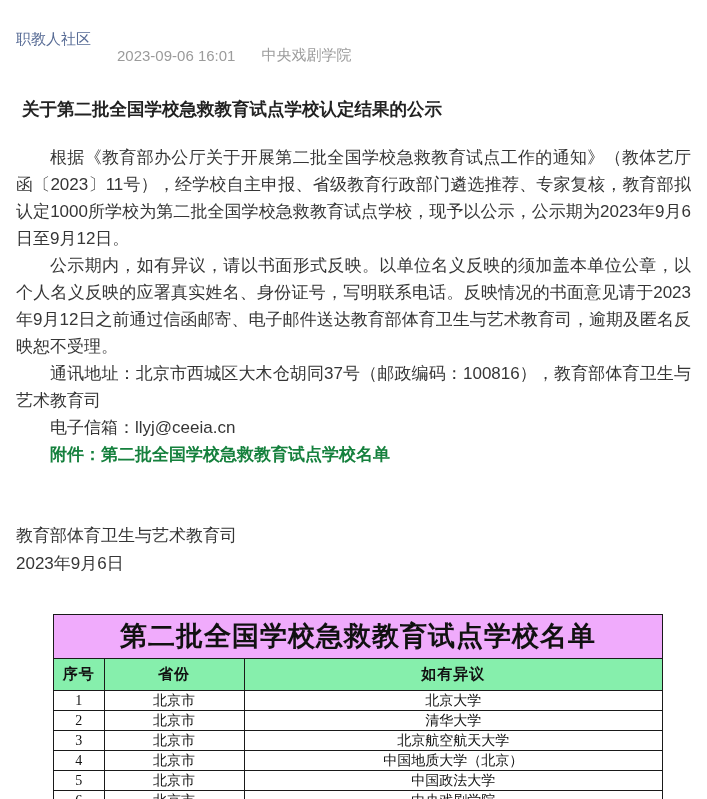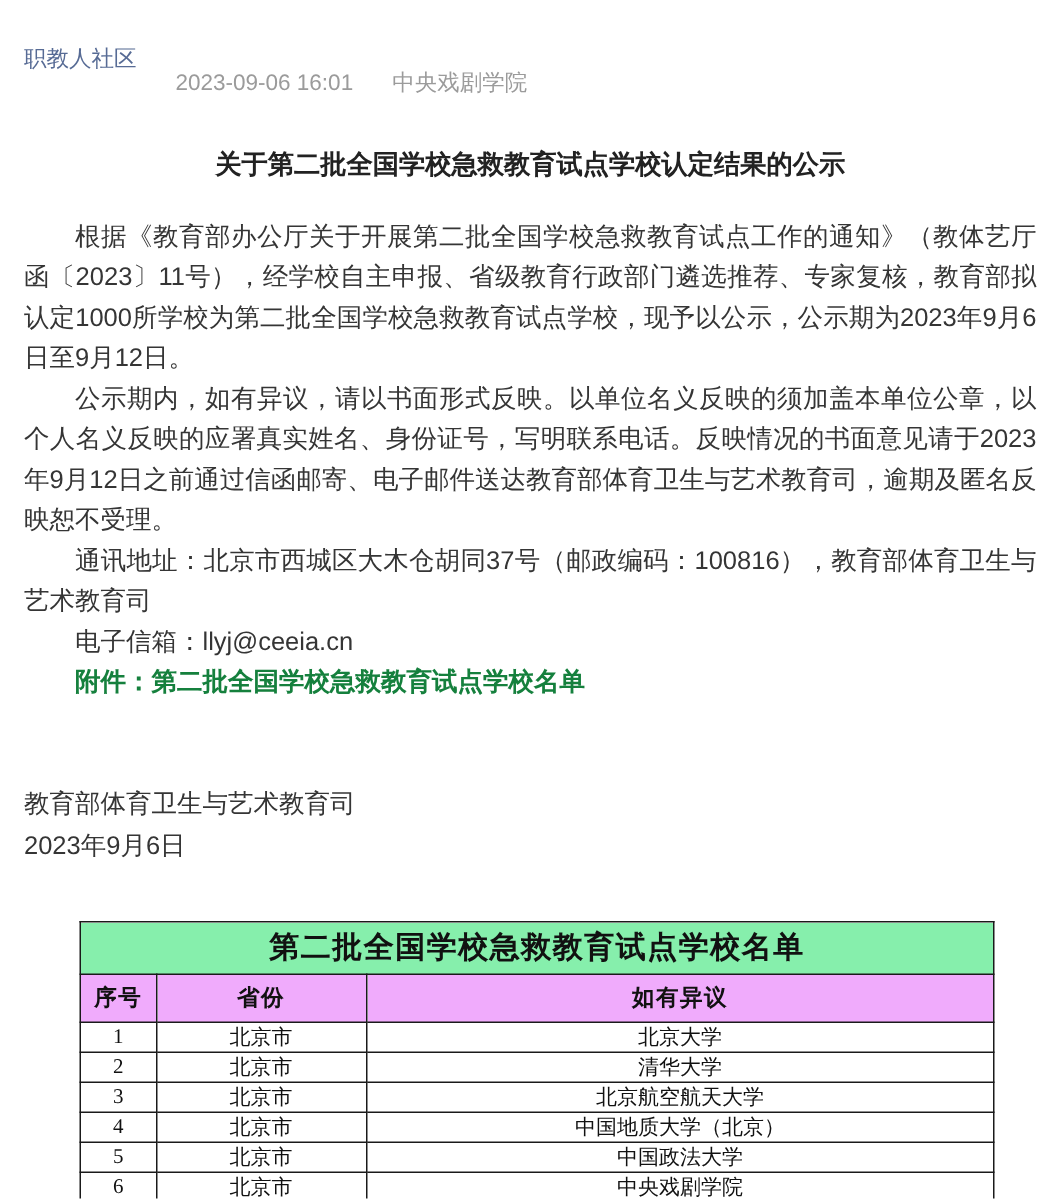--- a/index.html
+++ b/index.html
@@ -27,21 +27,20 @@
     align-items: center;
     gap: 26px;
     font-size: 15px;
     margin-bottom: 8px;
   }
   .account-link { color: #576b95; cursor: pointer; }
   .meta-gray { color: #9b9b9b; margin-top: 32px; }
 
   
   .doc-heading {
-    text-align: center;
     font-weight: bold;
     font-size: 17.5px;
     color: #222222;
     margin: 32px 6px 22px 6px;
     line-height: 1.45;
   }
   .doc-body p {
     margin: 0;
     font-size: 17px;
     line-height: 27px;
@@ -69,28 +68,28 @@
     color: #111111;
     table-layout: fixed;
   }
   table.school-table td, table.school-table th {
     border: 1px solid #1a1a1a;
     text-align: center;
     overflow: hidden;
     white-space: nowrap;
   }
   .table-title-cell {
-    font-size: 20px;
+    font-size: 27px;
     font-weight: bold;
     padding: 3px 0 4px 0;
     letter-spacing: 1px;
-    background: #86efac;
+    background: #f0abfc;
   }
   tr.header-row th {
-    background: #f0abfc;
+    background: #86efac;
     font-size: 15px;
     font-weight: bold;
     padding: 6px 0;
     letter-spacing: 1px;
   }
   tr.data-row td {
     font-size: 14px;
     height: 19px;
     padding: 0;
   }

